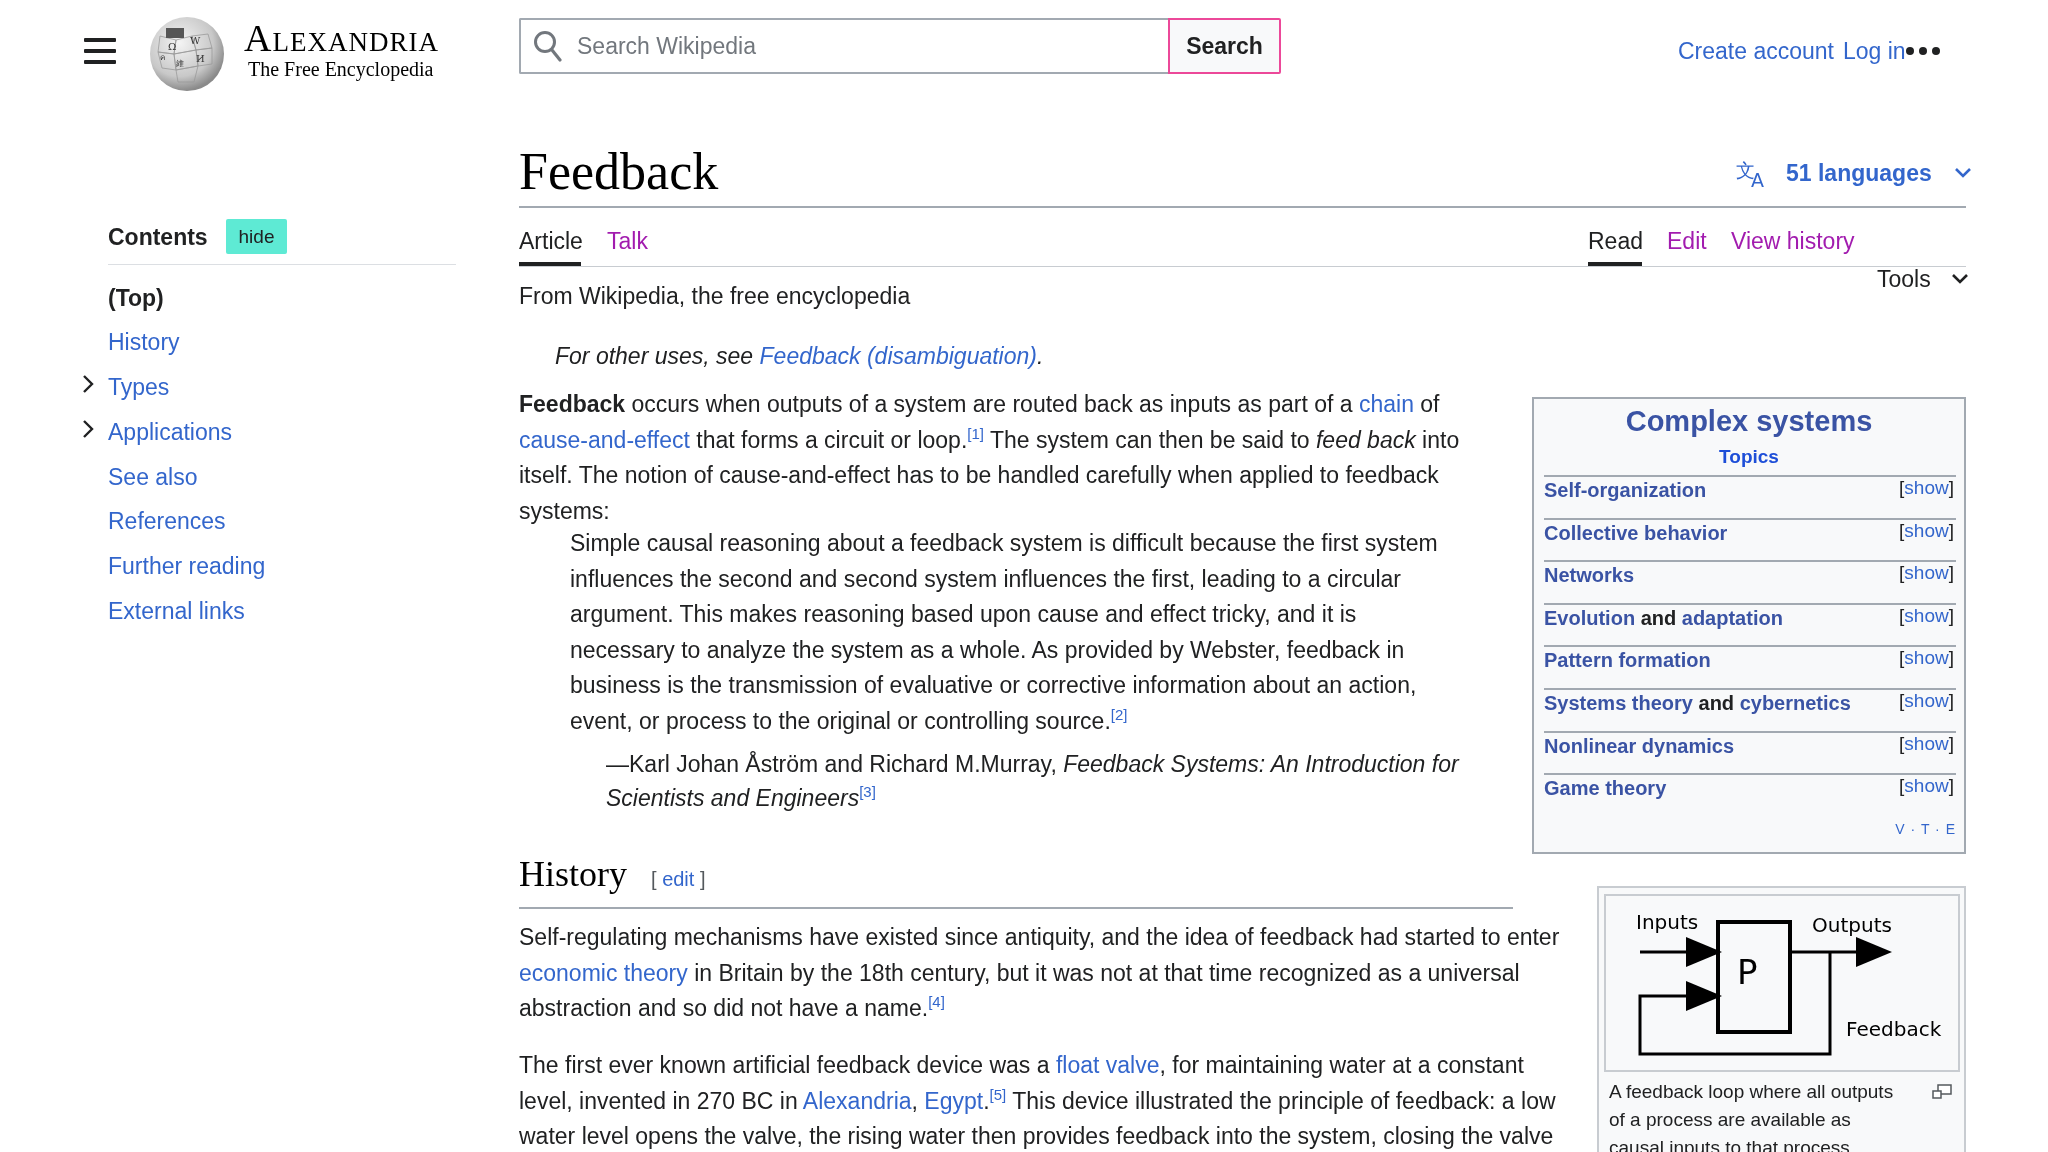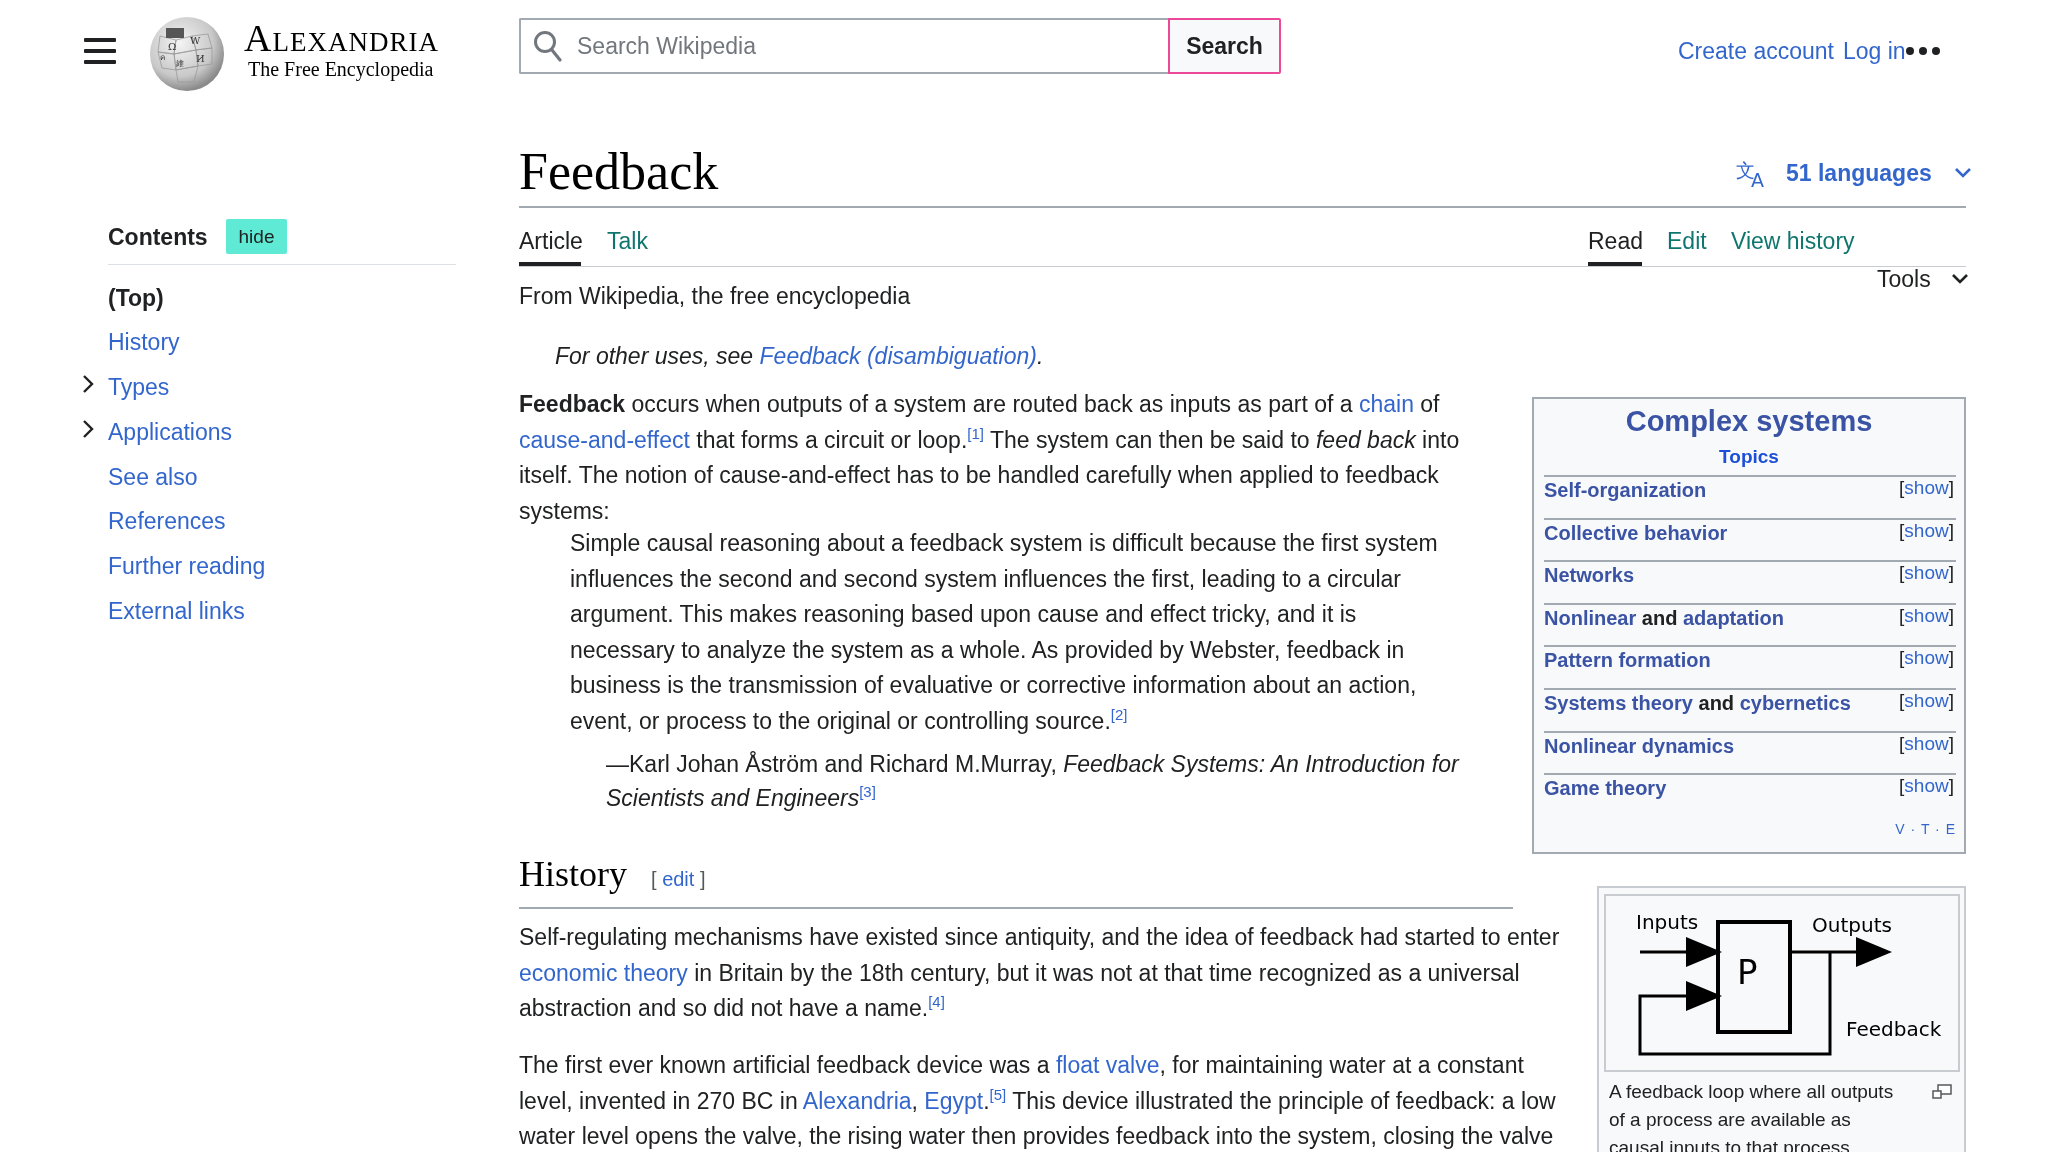--- a/index.html
+++ b/index.html
@@ -31,21 +31,21 @@
   
   #page-title { left: 519px; top: 142px; font-family: "Liberation Serif", "DejaVu Serif", serif; font-size: 52px; color: #000; line-height: 60px; }
   #title-rule { left: 519px; top: 206px; width: 1447px; height: 2px; background: #a2a9b1; }
   #lang-btn { left: 1736px; top: 158px; display: flex; align-items: center; cursor: pointer; }
   #lang-btn .lbl { font-weight: bold; font-size: 23px; color: #3366cc; margin-left: 16px; }
   #lang-btn .chev { margin-left: 22px; }
 
   
   .tab { top: 226px; font-size: 23px; line-height: 30px; cursor: pointer; }
   .tab.active { color: #202122; }
-  .tab.inactive { color: #0f766e; }
+  .tab.inactive { color: #a21caf; }
   .tab-underline { height: 4px; background: #202122; }
   #tabs-rule { left: 519px; top: 266px; width: 1447px; height: 1px; background: #c8ccd1; }
 
   
   #toc-title { left: 108px; top: 224px; font-weight: bold; font-size: 23px; }
   #toc-hide { left: 226px; top: 219px; width: 61px; height: 35px; background: #5eead4; border-radius: 2px; font-size: 19px; color: #202122; display: flex; align-items: center; justify-content: center; cursor: pointer; }
   #toc-rule { left: 108px; top: 264px; width: 348px; height: 1px; background: #dcdfe3; }
   .toc-item { left: 108px; font-size: 23px; line-height: 30px; color: #3366cc; cursor: pointer; }
   .toc-item.top { color: #202122; font-weight: bold; }
   .toc-chev { left: 80px; width: 16px; height: 22px; cursor: pointer; }
@@ -236,21 +236,21 @@
   </div>
   <div class="nb-row" style="top:119px;">
     <div class="nm"><a class="link-dark">Collective behavior</a></div>
     <div class="show">[<a>show</a>]</div>
   </div>
   <div class="nb-row" style="top:161px;">
     <div class="nm"><a class="link-dark">Networks</a></div>
     <div class="show">[<a>show</a>]</div>
   </div>
   <div class="nb-row" style="top:204px;">
-    <div class="nm"><a class="link-dark">Nonlinear</a><span class="and"> and </span><a class="link-dark">adaptation</a></div>
+    <div class="nm"><a class="link-dark">Evolution</a><span class="and"> and </span><a class="link-dark">adaptation</a></div>
     <div class="show">[<a>show</a>]</div>
   </div>
   <div class="nb-row" style="top:246px;">
     <div class="nm"><a class="link-dark">Pattern formation</a></div>
     <div class="show">[<a>show</a>]</div>
   </div>
   <div class="nb-row" style="top:289px;">
     <div class="nm"><a class="link-dark">Systems theory</a><span class="and"> and </span><a class="link-dark">cybernetics</a></div>
     <div class="show">[<a>show</a>]</div>
   </div>

